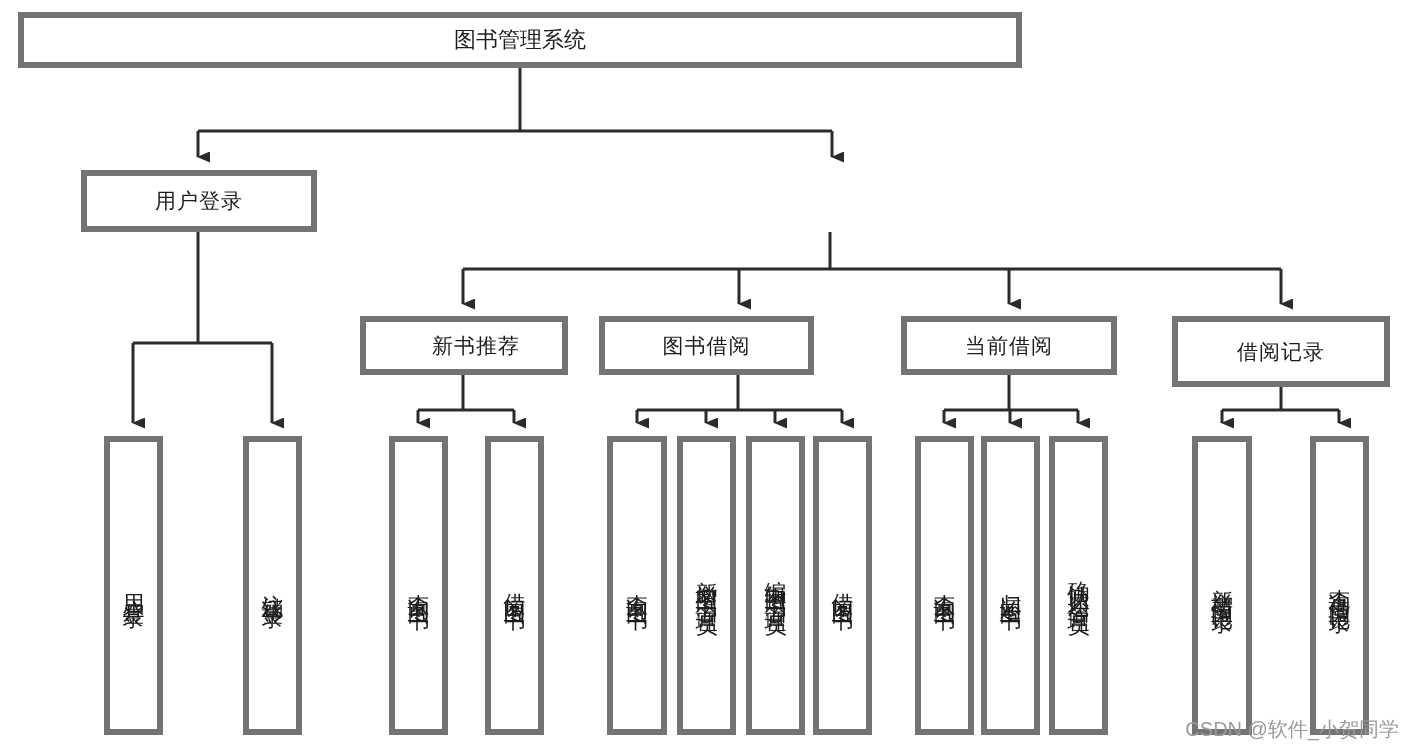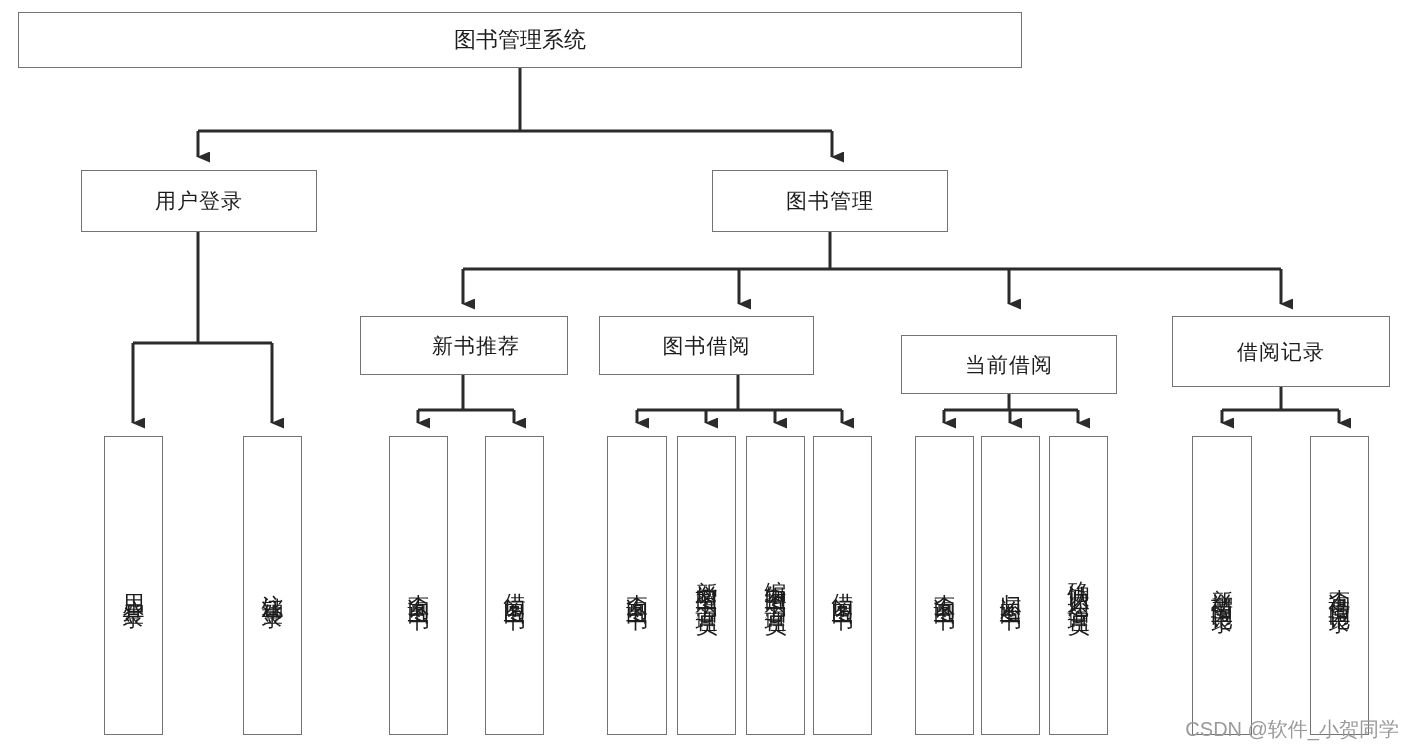--- a/index.html
+++ b/index.html
@@ -1,21 +1,21 @@
 <!DOCTYPE html>
 <html><head>
 <meta charset="utf-8">
 <style>
   html,body{margin:0;padding:0;background:#ffffff;}
   body{width:1405px;height:747px;overflow:hidden;
        font-family:"Liberation Sans","DejaVu Sans",sans-serif;}
   #canvas{position:relative;width:1405px;height:747px;background:#fff;}
   svg.links{position:absolute;left:0;top:0;width:1405px;height:747px;}
   .node{position:absolute;box-sizing:border-box;background:#ffffff;
-        border:1px solid #737373;display:flex;align-items:center;
+        border:6px solid #737373;display:flex;align-items:center;
         justify-content:center;color:#1c1c1c;text-align:right;}
   .node.h{font-size:21px;letter-spacing:1px;}
   .node.root{font-size:22px;}
   .node.v{writing-mode:vertical-rl;text-orientation:upright;
           font-size:22px;letter-spacing:5px;line-height:1;padding:4px 0;}
   .wm{position:absolute;right:6px;bottom:4px;font-size:20px;color:#9a9a9a;
       white-space:nowrap;}
 </style>
 </head>
 <body>
@@ -68,25 +68,24 @@
       <path d="M1281,375 L1281,410"></path>
       <path d="M1222,410 L1339,410"></path>
       <path d="M1222,410 L1222,423" marker-end="url(#arw)"></path>
       <path d="M1339,410 L1339,423" marker-end="url(#arw)"></path>
     </g>
   </svg>
 
   <div class="node root" style="left:18px;top:12px;width:1004px;height:56px;">图书管理系统</div>
 
   <div class="node h" style="left:81px;top:170px;width:236px;height:62px;">用户登录</div>
-  <div class="node h" style="left:712px;top:170px;width:236px;height:62px;">图书管理</div>
 
   <div class="node h" style="left:360px;top:316px;width:208px;height:59px;padding-left:24px;">新书推荐</div>
   <div class="node h" style="left:599px;top:316px;width:215px;height:59px;">图书借阅</div>
-  <div class="node h" style="left:901px;top:316px;width:216px;height:59px;margin-top:19px;">当前借阅</div>
+  <div class="node h" style="left:901px;top:316px;width:216px;height:59px;">当前借阅</div>
   <div class="node h" style="left:1172px;top:316px;width:218px;height:71px;">借阅记录</div>
 
   <div class="node v" style="left:104px;top:436px;width:59px;height:299px;">用户登录</div>
   <div class="node v" style="left:243px;top:436px;width:59px;height:299px;">注销登录</div>
 
   <div class="node v" style="left:389px;top:436px;width:59px;height:299px;">查询图书</div>
   <div class="node v" style="left:485px;top:436px;width:59px;height:299px;">借阅图书</div>
 
   <div class="node v" style="left:607px;top:436px;width:60px;height:299px;">查询图书</div>
   <div class="node v" style="left:677px;top:436px;width:59px;height:299px;">新增图书（管理员）</div>

